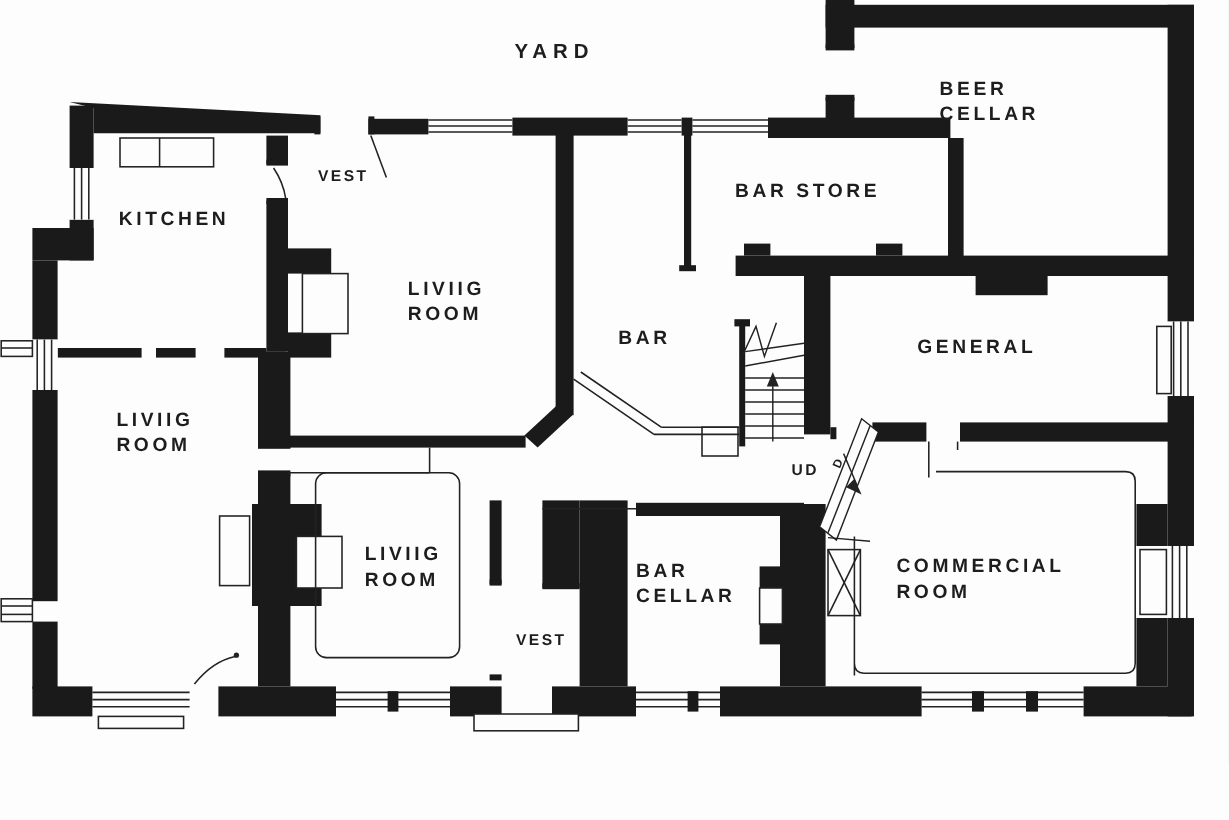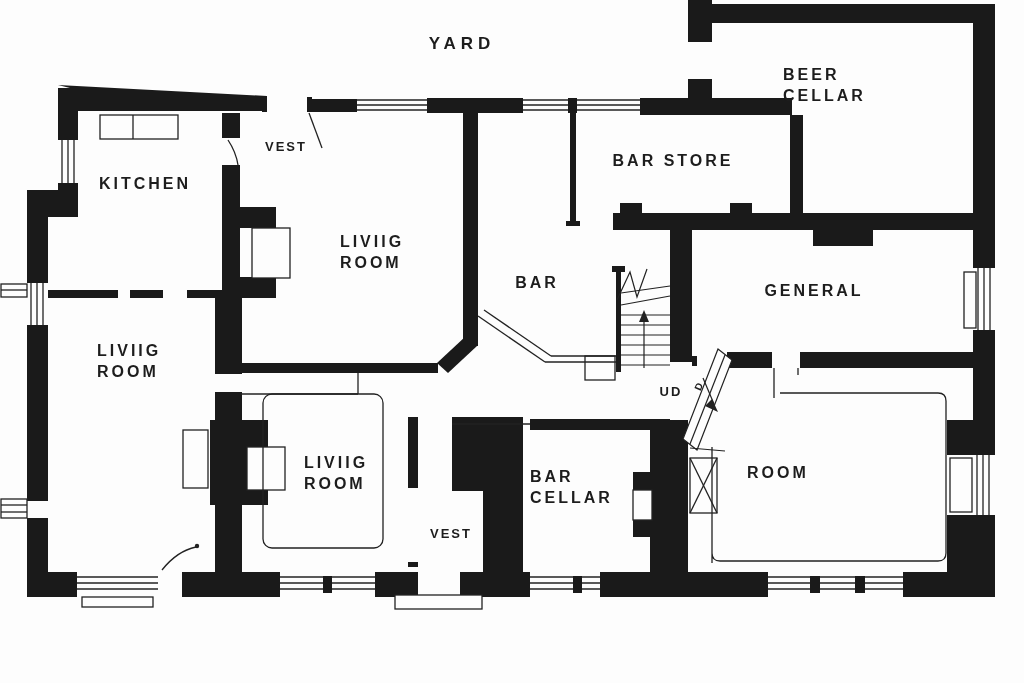--- a/index.html
+++ b/index.html
@@ -308,20 +308,21 @@
     <span>LIVIIG</span>
     <span>ROOM</span>
   </div>
 
   <div class="lbl" style="left:530px;top:466px">
     <span>BAR</span>
     <span>CELLAR</span>
   </div>
 
   <div class="lbl" style="left:747px;top:462px">
+    <span>COMMERCIAL</span>
     <span>ROOM</span>
   </div>
 
   <div class="lbl small center" style="left:437px;top:533px">VEST</div>
 
   <div class="lbl small center" style="left:657px;top:391px">UD</div>
 
   <div class="lbl tiny rot" style="left:699px;top:386px">D</div>
 
 </div>

